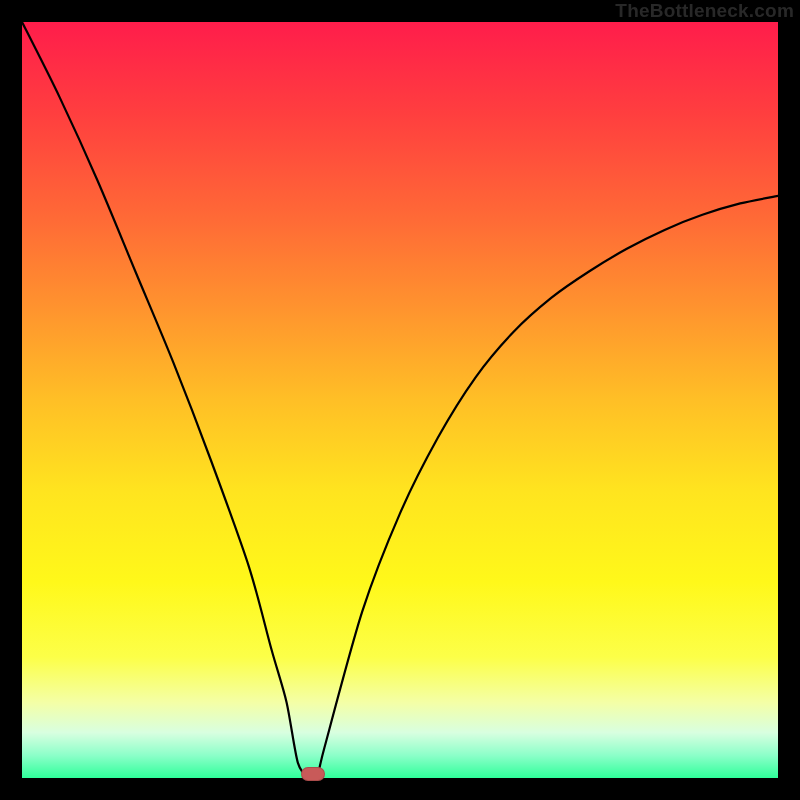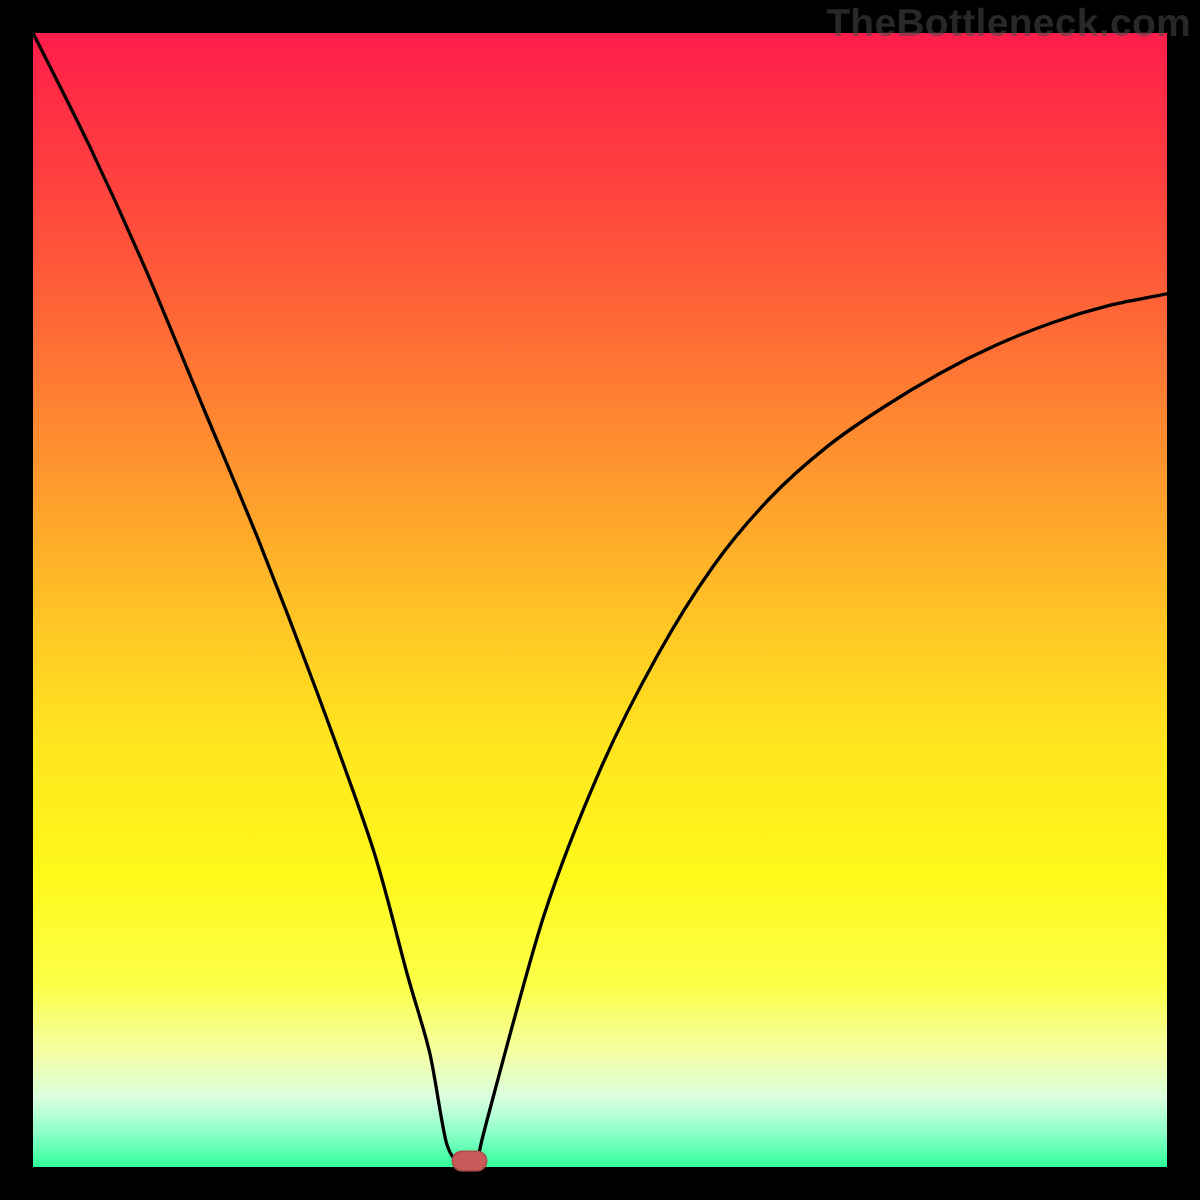--- a/index.html
+++ b/index.html
@@ -12,21 +12,21 @@
     #ff942e 38%,
     #ffbf26 50%,
     #ffe41f 62%,
     #fff81a 74%,
     #fcff48 84%,
     #f4ffa6 90%,
     #d8ffe0 94%,
     #8cffc9 97%,
     #2fff9a 100%);
 }
-.watermark{position:absolute;right:6px;top:0;color:#4a4a4a;opacity:.55;font-size:26px;font-weight:600;letter-spacing:.2px}
+.watermark{position:absolute;right:6px;top:0;color:#4a4a4a;opacity:.55;font-size:19px;font-weight:600;letter-spacing:.2px}
 .curve{position:absolute;left:22px;top:22px;width:756px;height:756px;pointer-events:none}
 .marker{position:absolute;width:24px;height:14px;border-radius:7px;background:#c85a59;box-shadow:inset 0 0 0 1px rgba(0,0,0,.15)}
 </style>
 </head>
 <body>
 
 <div class="frame">
   <div class="plot"></div>
 
   <div class="watermark">TheBottleneck.com</div>

